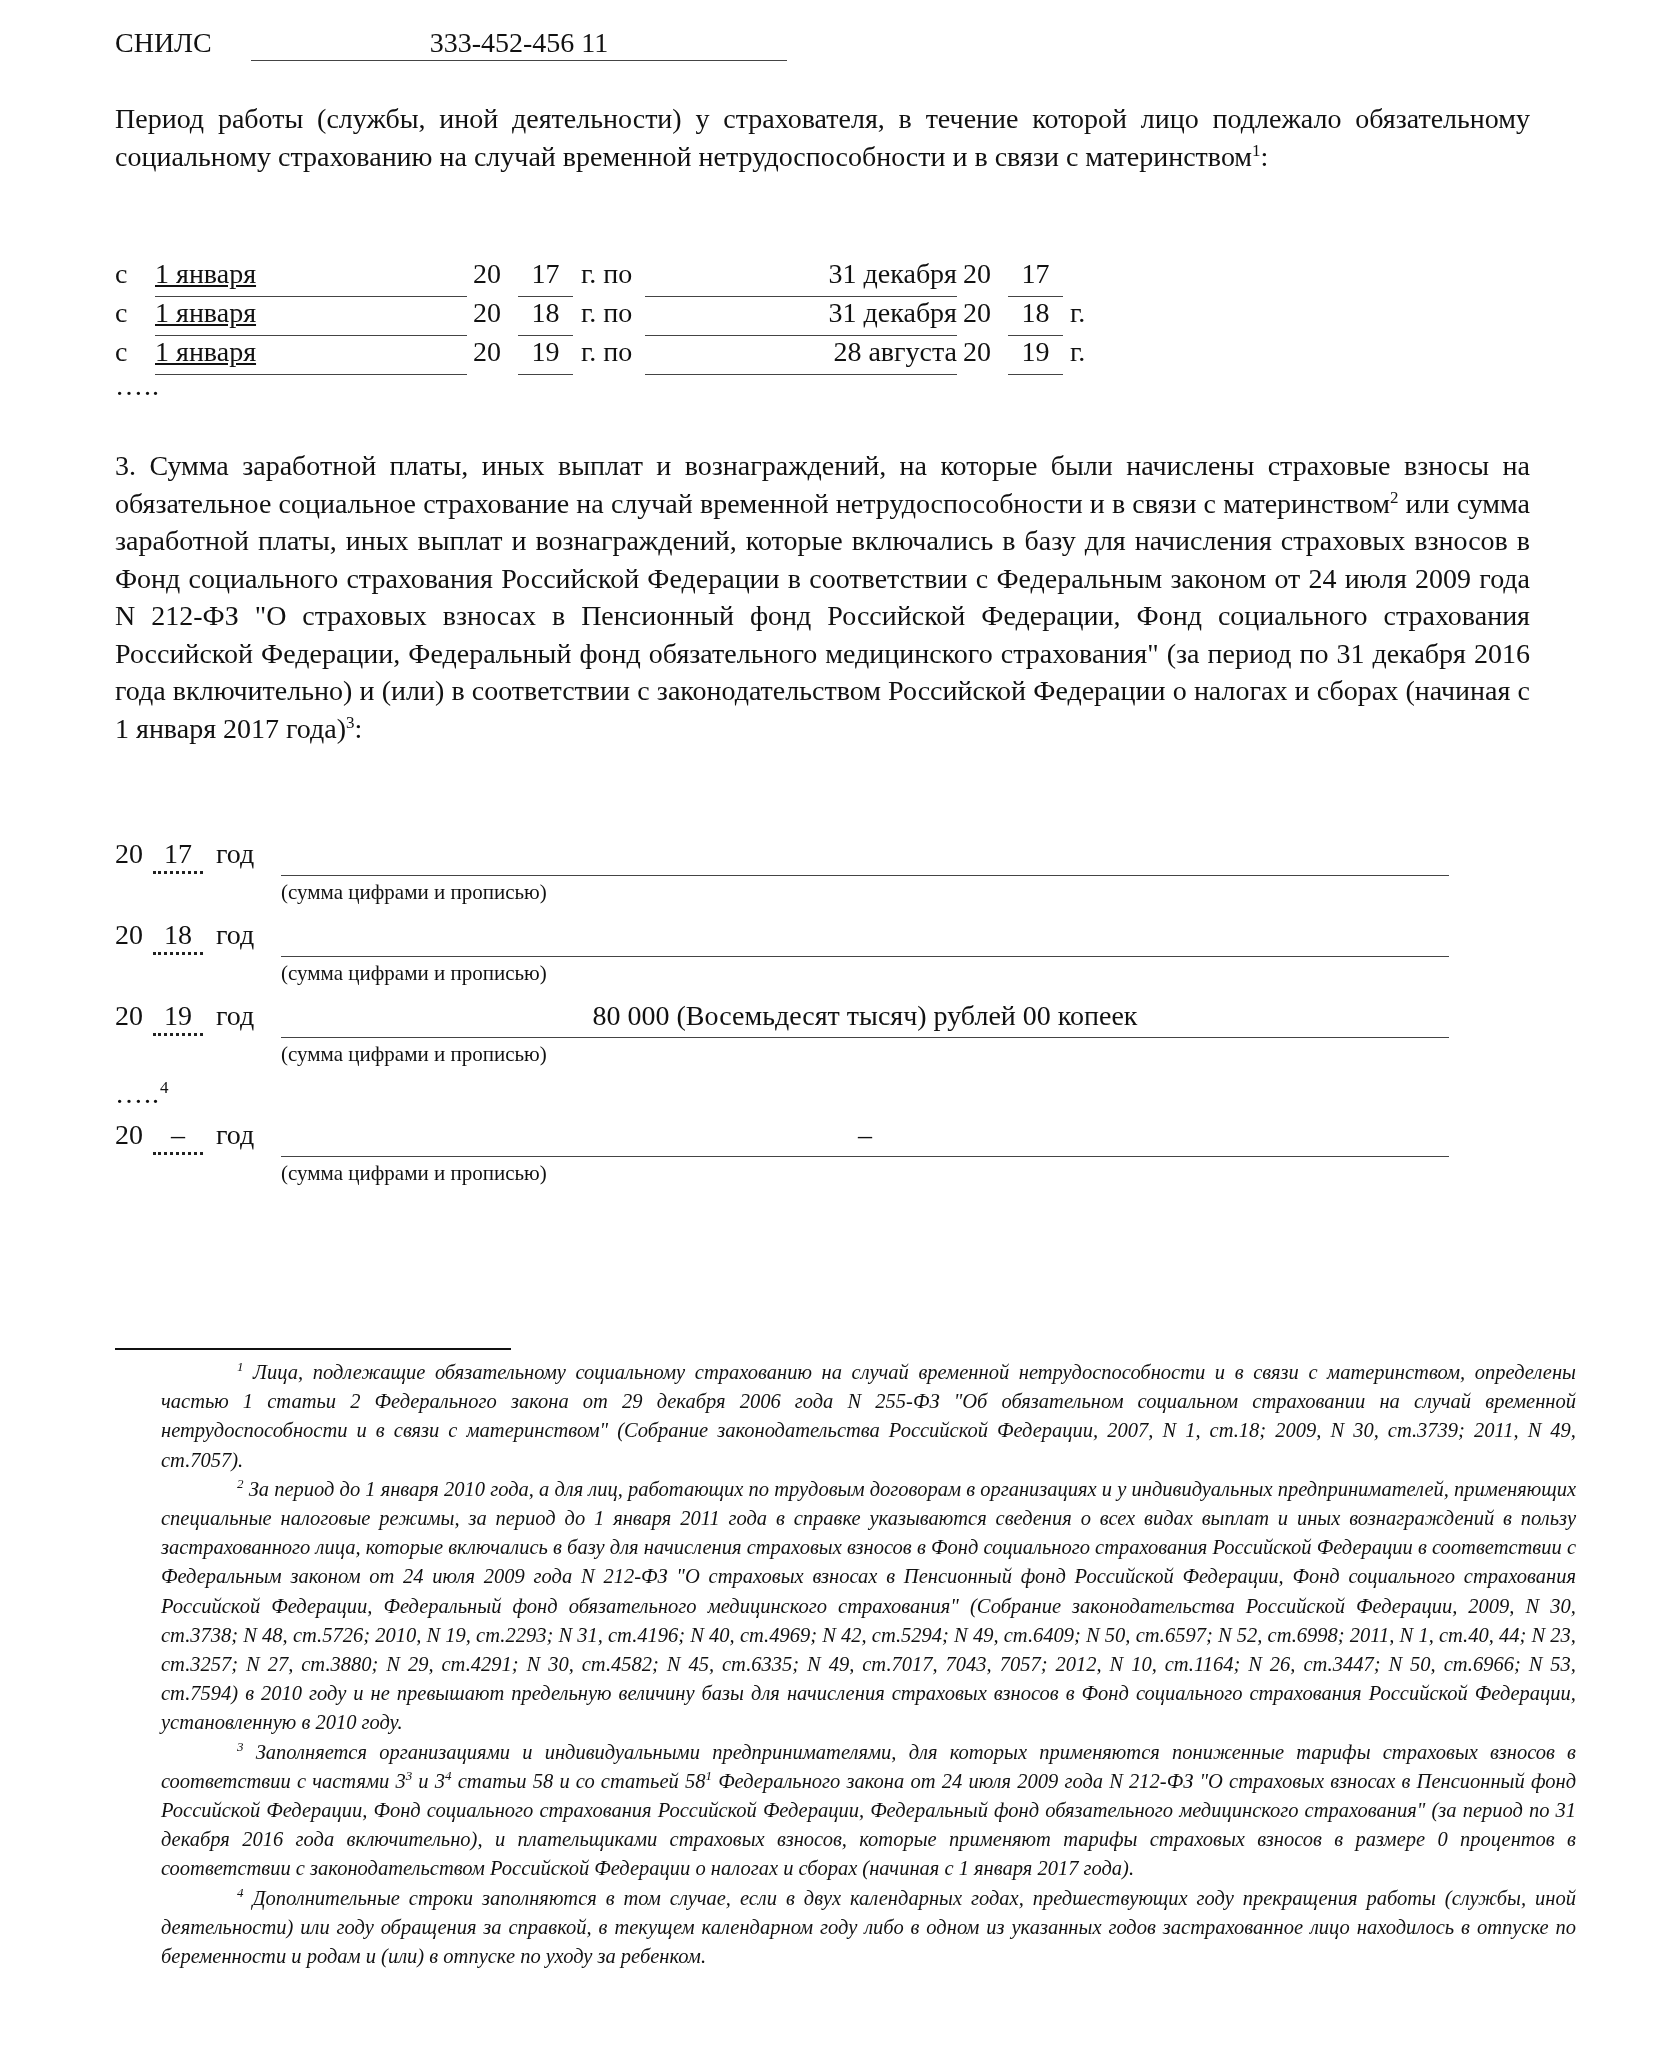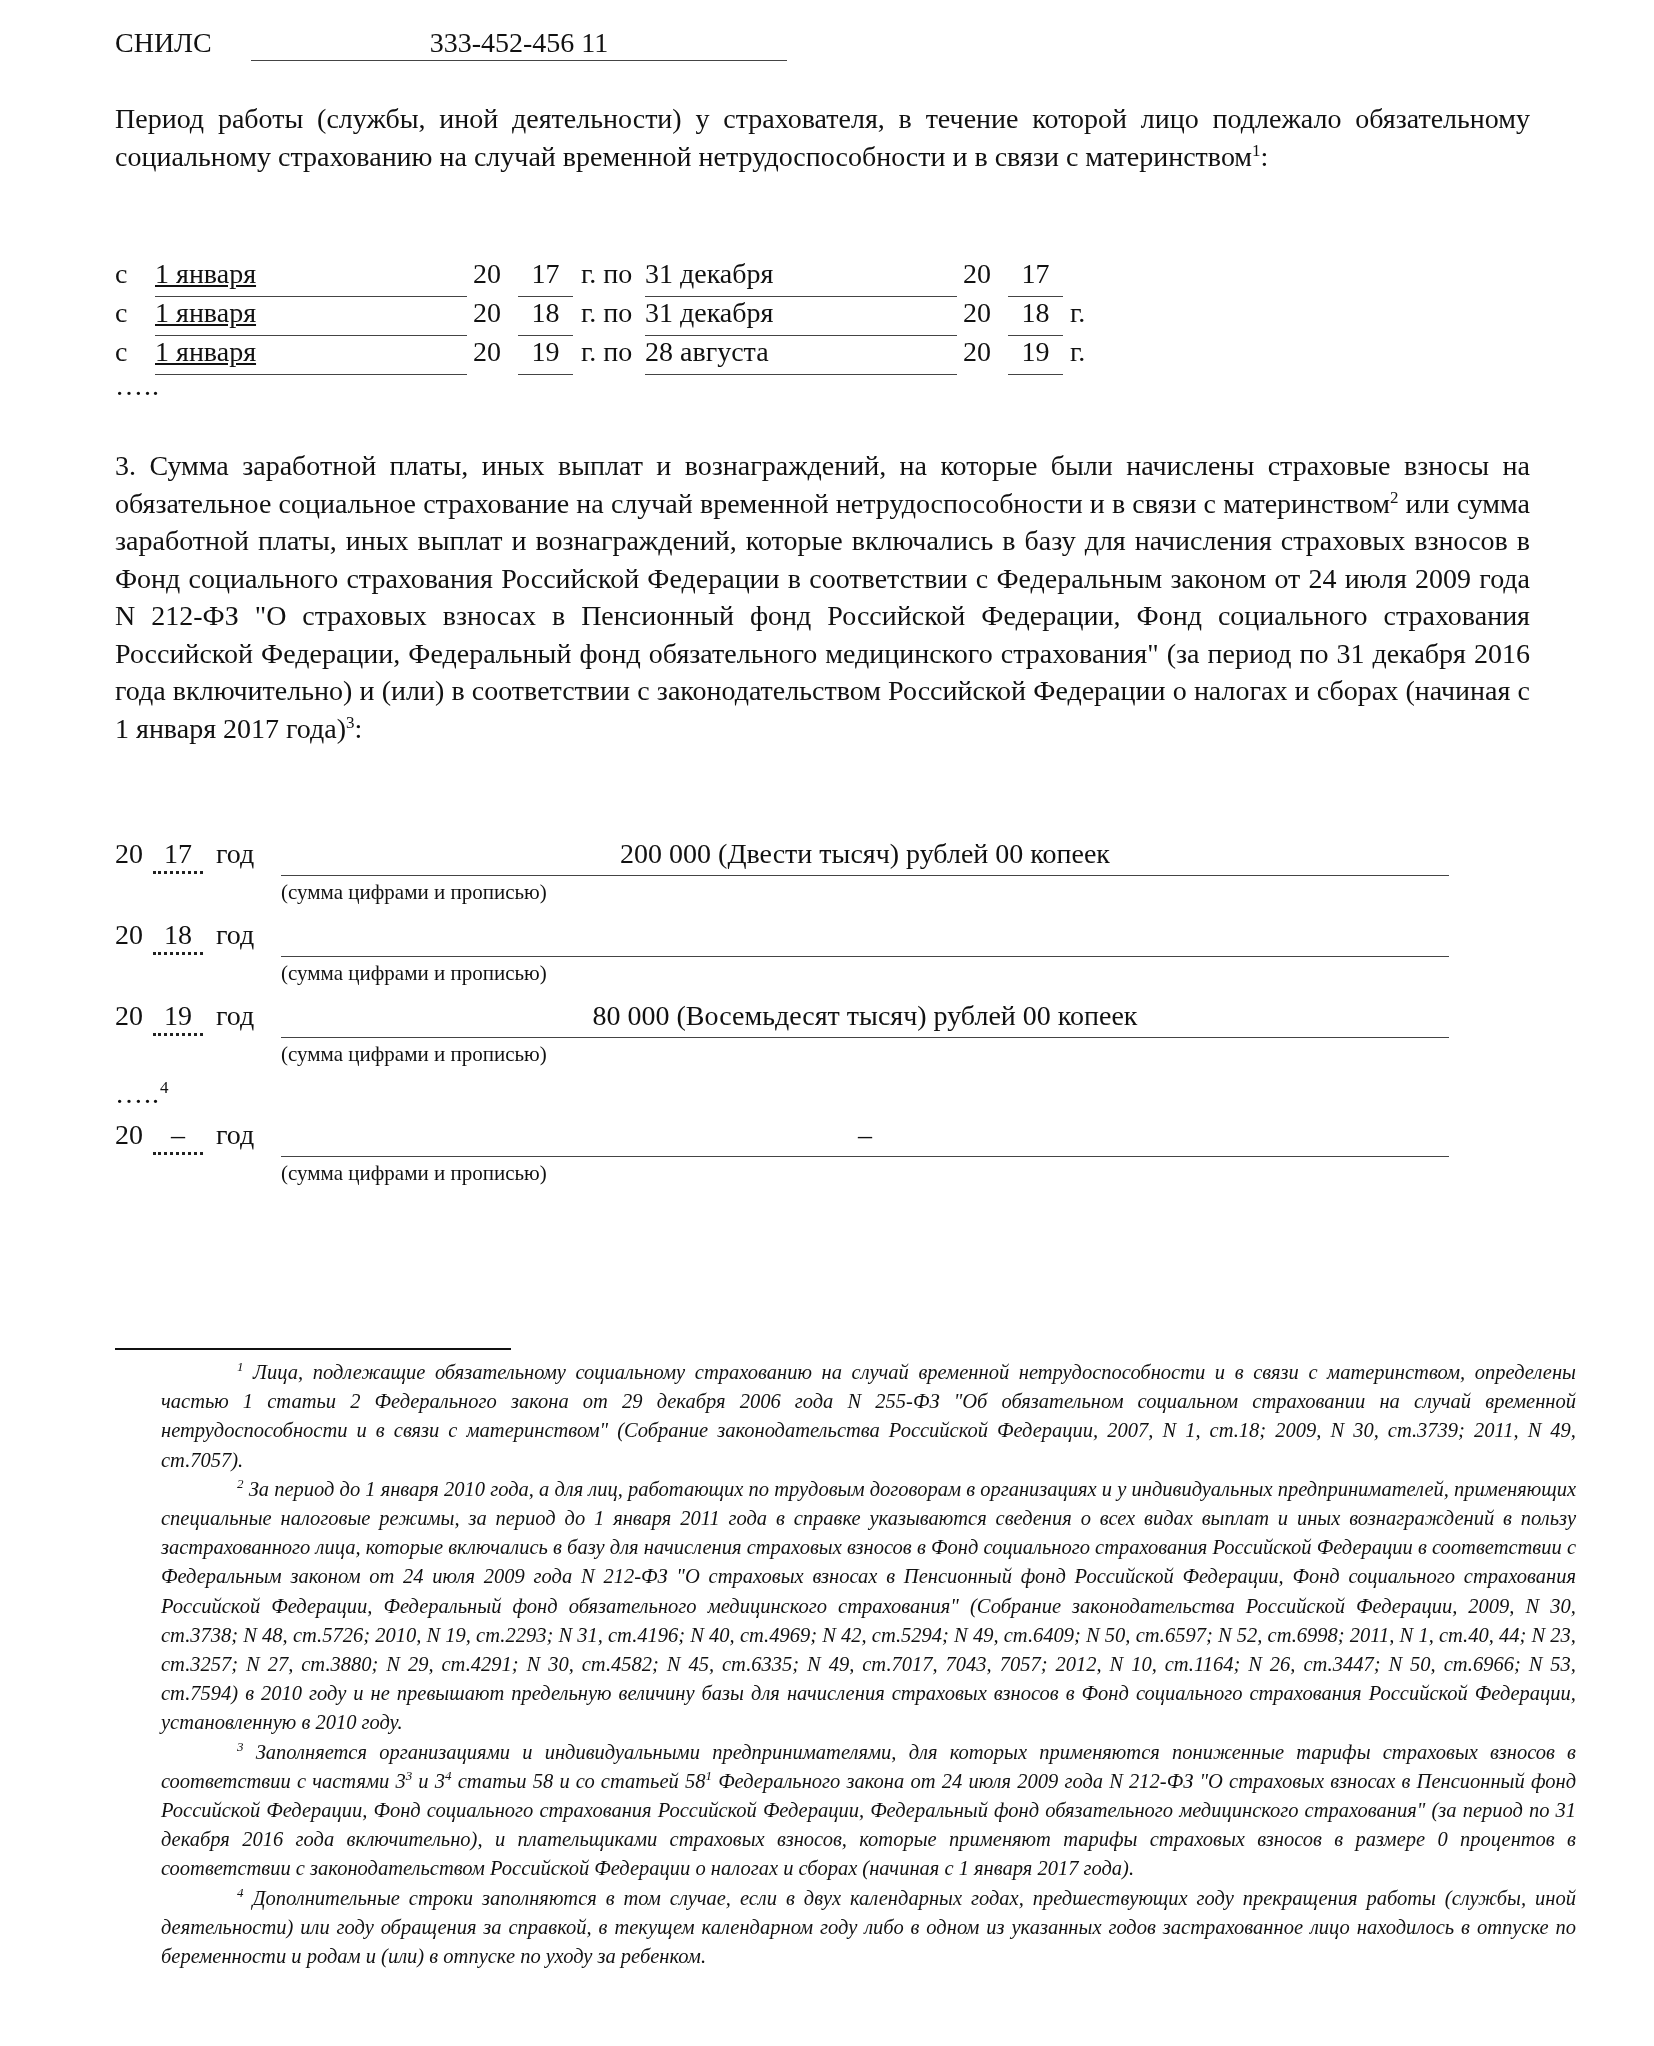--- a/index.html
+++ b/index.html
@@ -59,21 +59,21 @@
       white-space: nowrap;
     }
     .period-row .seg { position: absolute; top: 0; }
     .period-row .c-label { left: 0; }
     .period-row .from-date { left: 40px; width: 312px; text-align: left; text-decoration: underline; }
     .period-row .from-date-line { left: 40px; top: 41px; width: 312px; }
     .period-row .from-20 { left: 358px; }
     .period-row .from-yy { left: 403px; width: 55px; text-align: center; }
     .period-row .from-yy-line { left: 403px; top: 41px; width: 55px; }
     .period-row .g-po { left: 466px; }
-    .period-row .to-date { left: 530px; width: 312px; text-align: left; }
+    .period-row .to-date { left: 530px; width: 312px; text-align: right; }
     .period-row .to-date-line { left: 530px; top: 41px; width: 312px; }
     .period-row .to-20 { left: 848px; }
     .period-row .to-yy { left: 893px; width: 55px; text-align: center; }
     .period-row .to-yy-line { left: 893px; top: 41px; width: 55px; }
     .period-row .g-end { left: 955px; }
 
     #period-row-0 { top: 255px; }
     #period-row-1 { top: 294px; }
     #period-row-2 { top: 333px; }
 
@@ -228,21 +228,20 @@
 
   <span id="period-ellipsis" class="abs">…..</span>
 
   <div id="section3-text" class="para"><span>3. Сумма заработной платы, иных выплат и вознаграждений, на которые были начислены страховые взносы на обязательное социальное страхование на случай временной нетрудоспособности и в связи с материнством</span><sup>2</sup><span> или сумма заработной платы, иных выплат и вознаграждений, которые включались в базу для начисления страховых взносов в Фонд социального страхования Российской Федерации в соответствии с Федеральным законом от 24 июля 2009 года N 212-ФЗ "О страховых взносах в Пенсионный фонд Российской Федерации, Фонд социального страхования Российской Федерации, Федеральный фонд обязательного медицинского страхования" (за период по 31 декабря 2016 года включительно) и (или) в соответствии с законодательством Российской Федерации о налогах и сборах (начиная с 1 января 2017 года)</span><sup>3</sup><span>:</span></div>
 
   <div id="sum-row-0" class="sum-row">
     <span class="y20">20</span>
     <span class="yy">17</span>
     <div class="yy-dots"></div>
     <span class="god">год</span>
-    <span class="amount">200 000 (Двести тысяч) рублей 00 копеек</span>
     <div class="uline amount-line"></div>
     <span class="caption">(сумма цифрами и прописью)</span>
   </div>
 
   <div id="sum-row-1" class="sum-row">
     <span class="y20">20</span>
     <span class="yy">18</span>
     <div class="yy-dots"></div>
     <span class="god">год</span>
     <div class="uline amount-line"></div>

